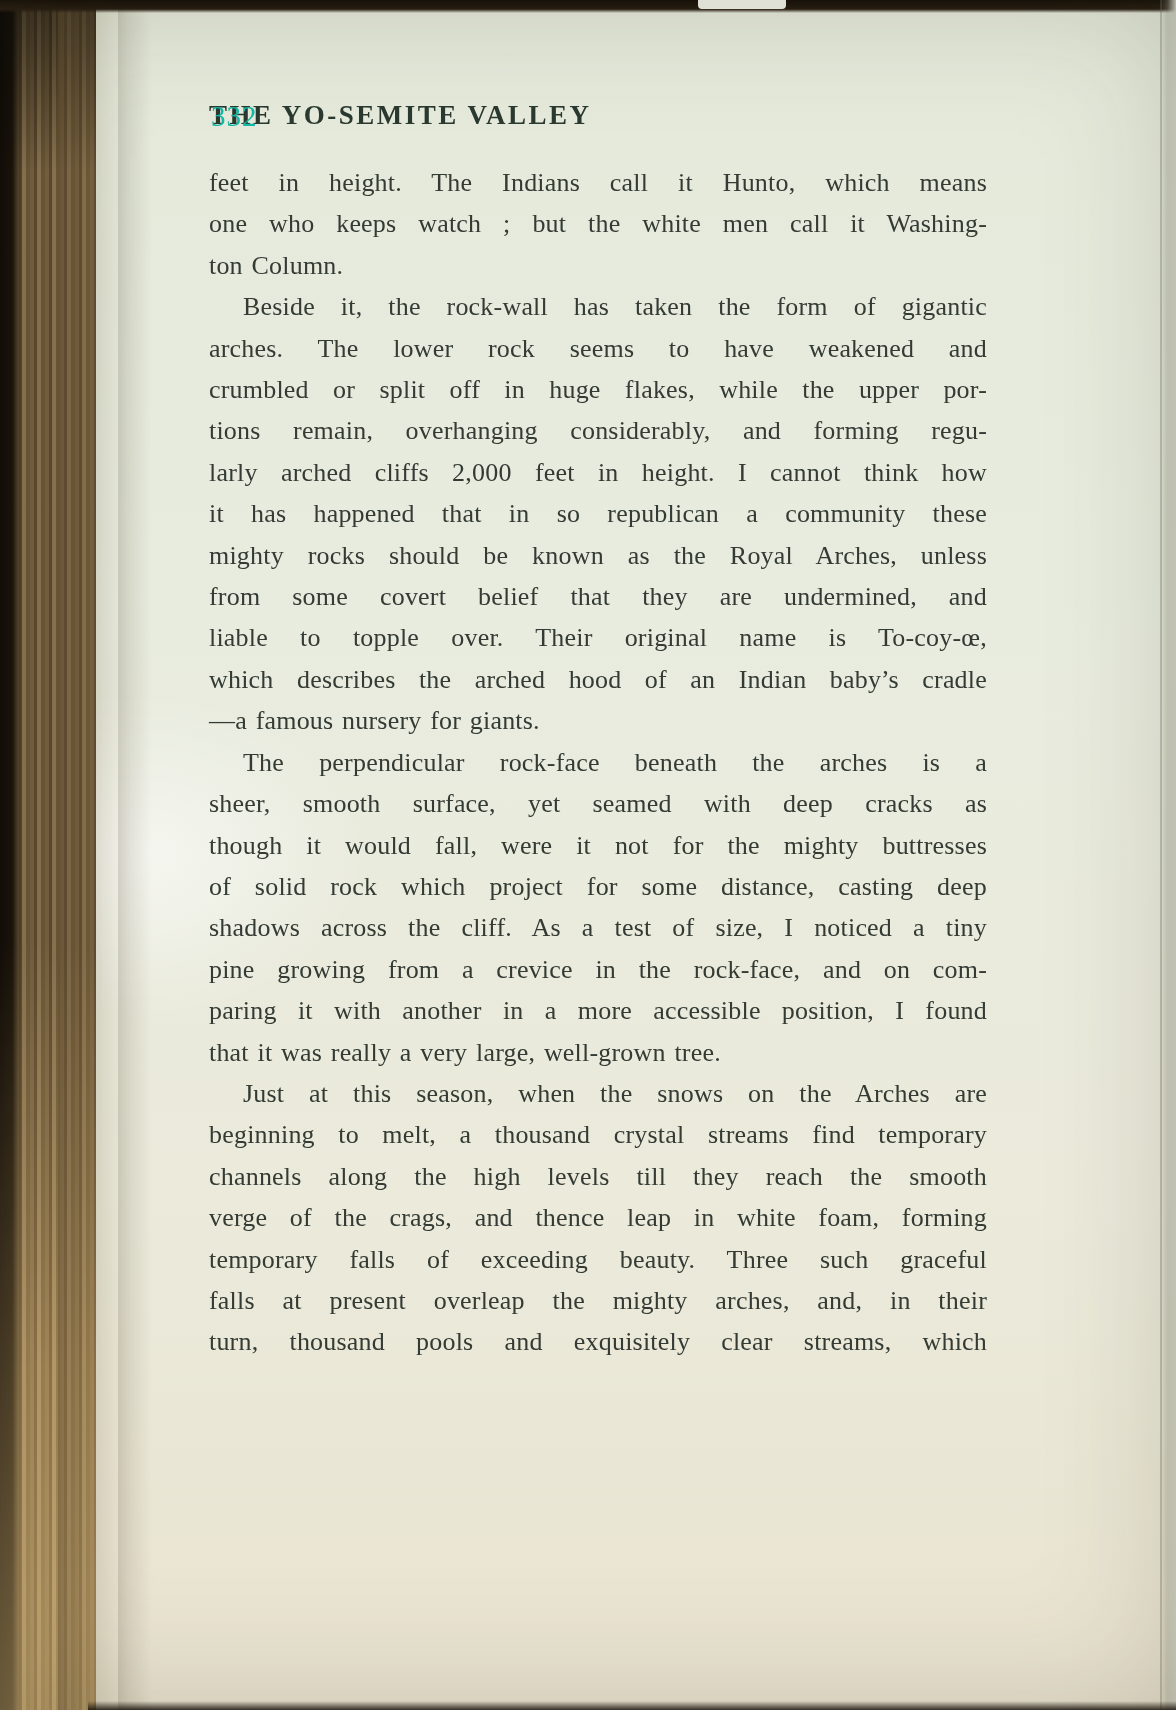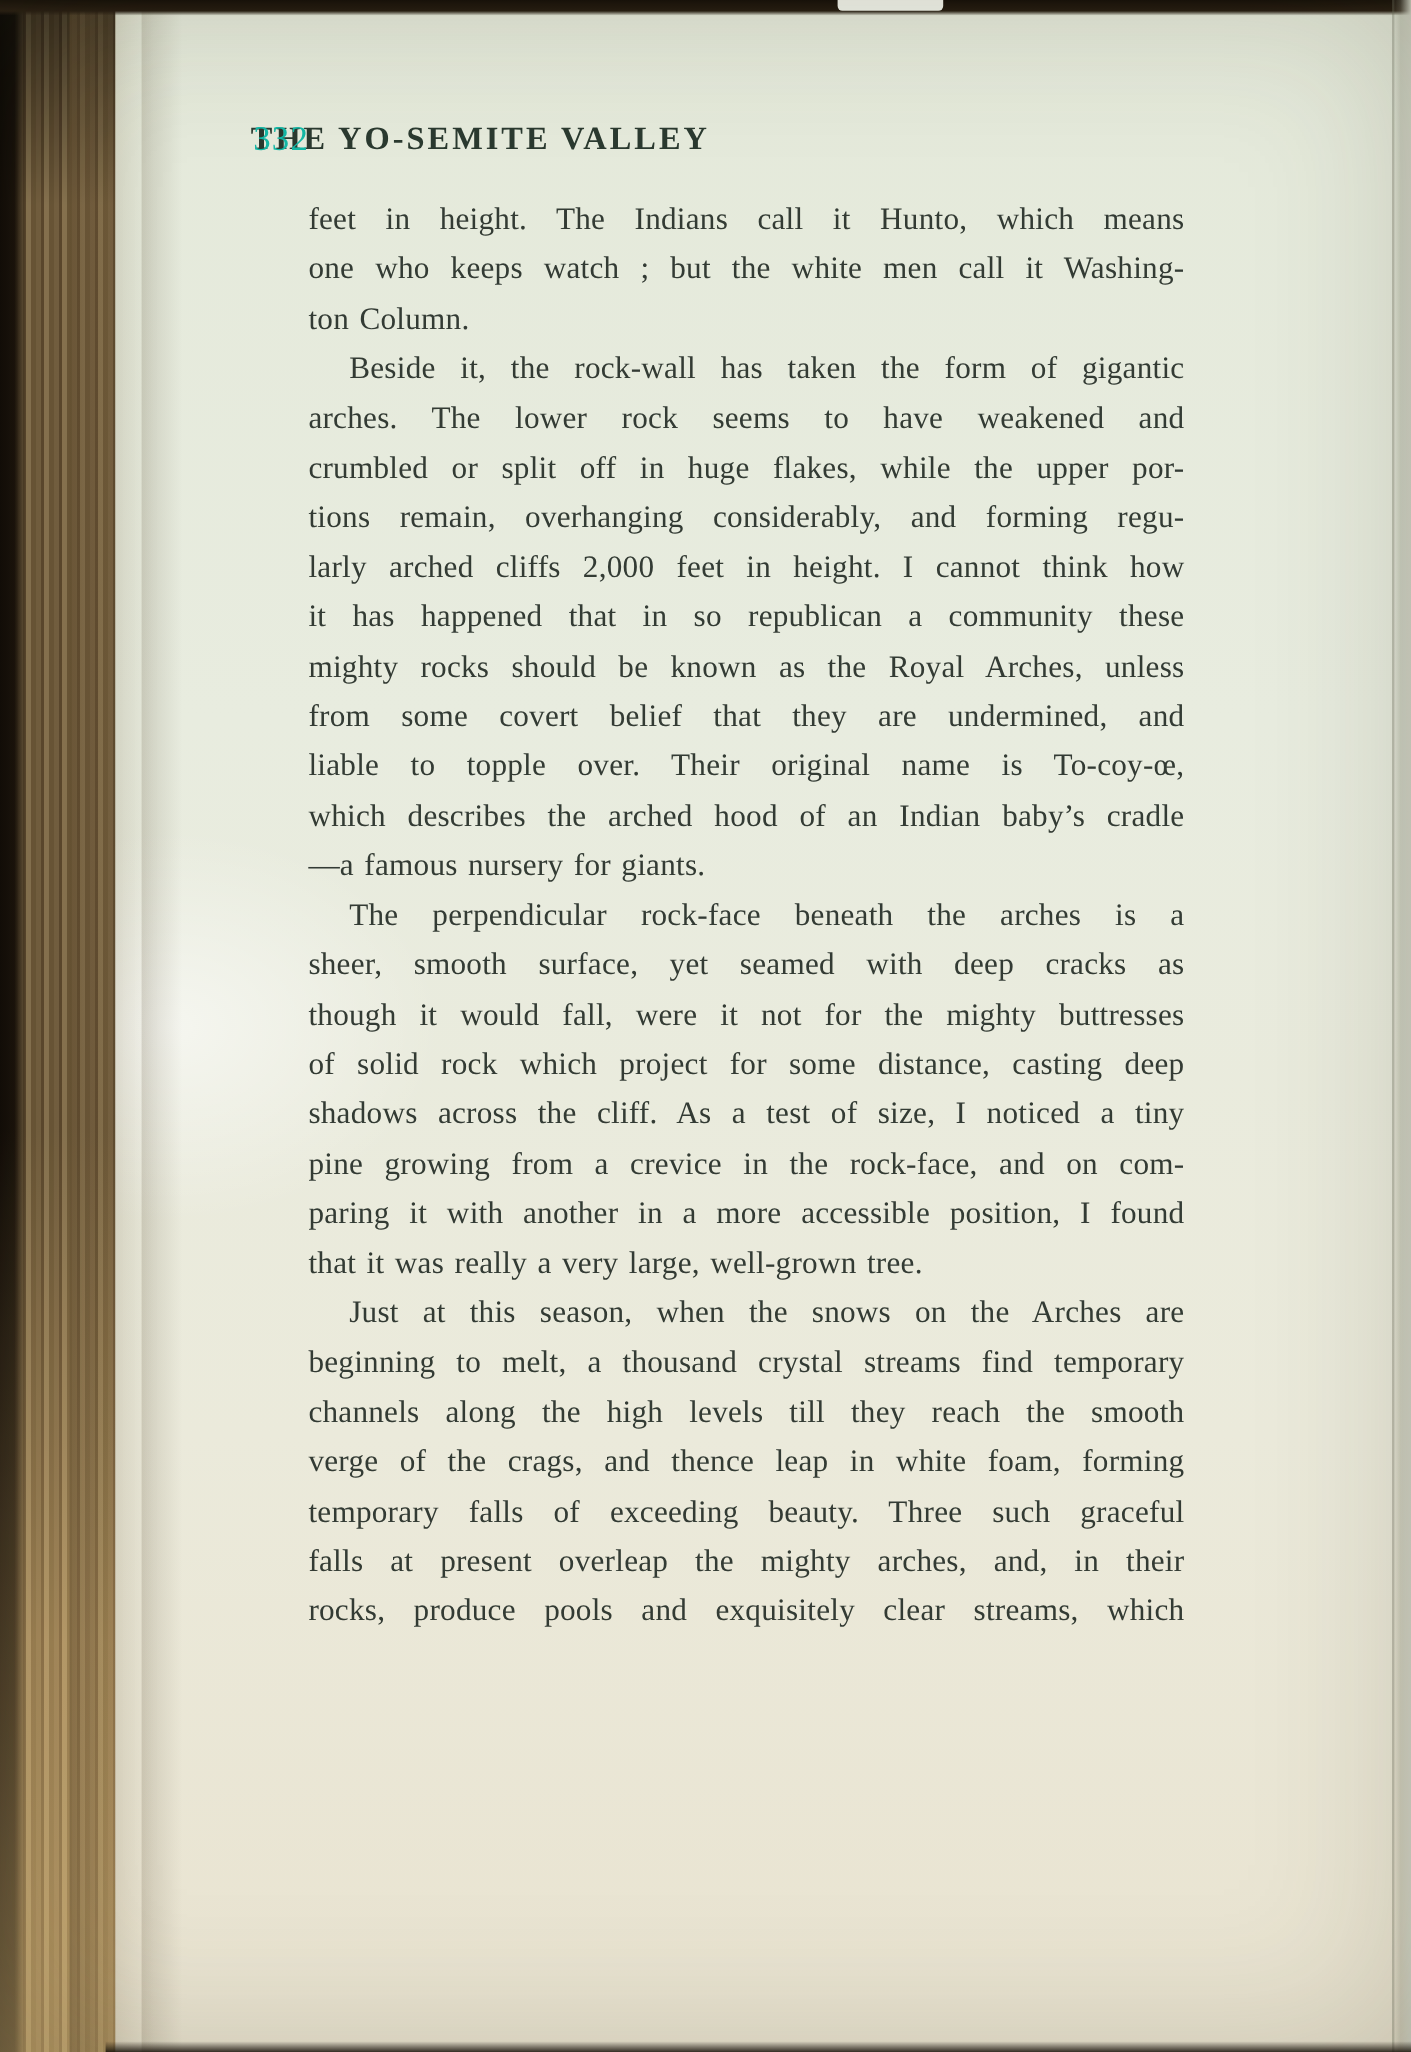--- a/index.html
+++ b/index.html
@@ -141,21 +141,20 @@
     margin-top: 26px;
     font-size: 26px;
     line-height: 41.4px;
   }
   .line {
     text-align: justify;
     text-align-last: justify;
     white-space: nowrap;
     letter-spacing: 0.2px;
     word-spacing: 2px;
-    margin-left: 48px;
   }
   .line.indent {
     text-indent: 34px;
   }
   .line.last {
     text-align-last: left;
   }
 </style>
 </head>
 <body>
@@ -199,18 +198,18 @@
         <div class="line">shadows across the cliff. As a test of size, I noticed a tiny</div>
         <div class="line">pine growing from a crevice in the rock-face, and on com-</div>
         <div class="line">paring it with another in a more accessible position, I found</div>
         <div class="line last">that it was really a very large, well-grown tree.</div>
         <div class="line indent">Just at this season, when the snows on the Arches are</div>
         <div class="line">beginning to melt, a thousand crystal streams find temporary</div>
         <div class="line">channels along the high levels till they reach the smooth</div>
         <div class="line">verge of the crags, and thence leap in white foam, forming</div>
         <div class="line">temporary falls of exceeding beauty. Three such graceful</div>
         <div class="line">falls at present overleap the mighty arches, and, in their</div>
-        <div class="line">rocks, produce pools and exquisitely clear streams, which</div>
+        <div class="line">turn, thousand pools and exquisitely clear streams, which</div>
       </div>
   </div>
 
   <div class="vignette"></div>
 </div>
 
 </body></html>

